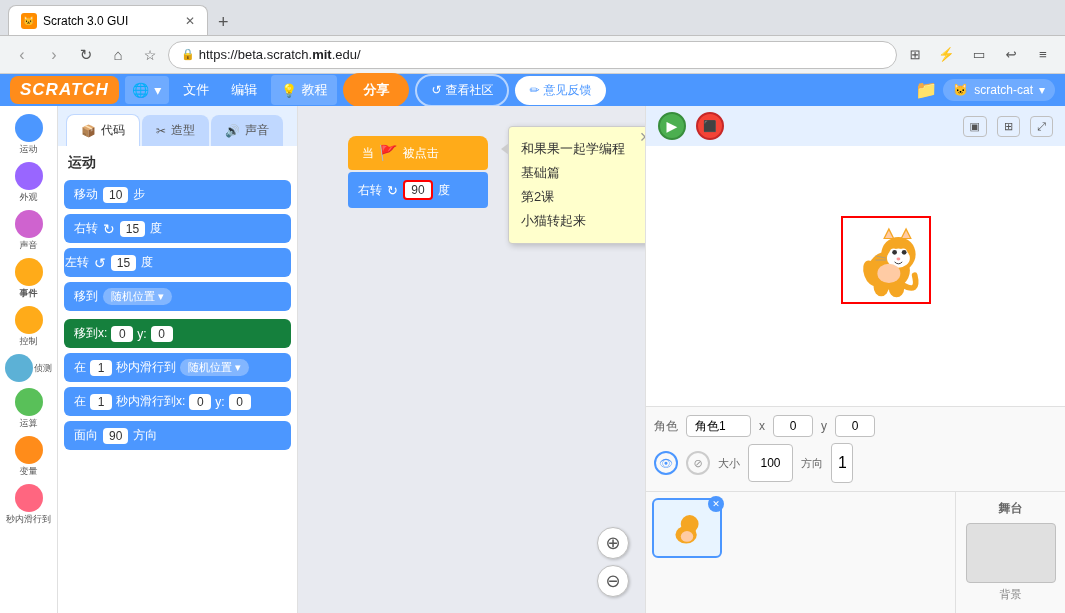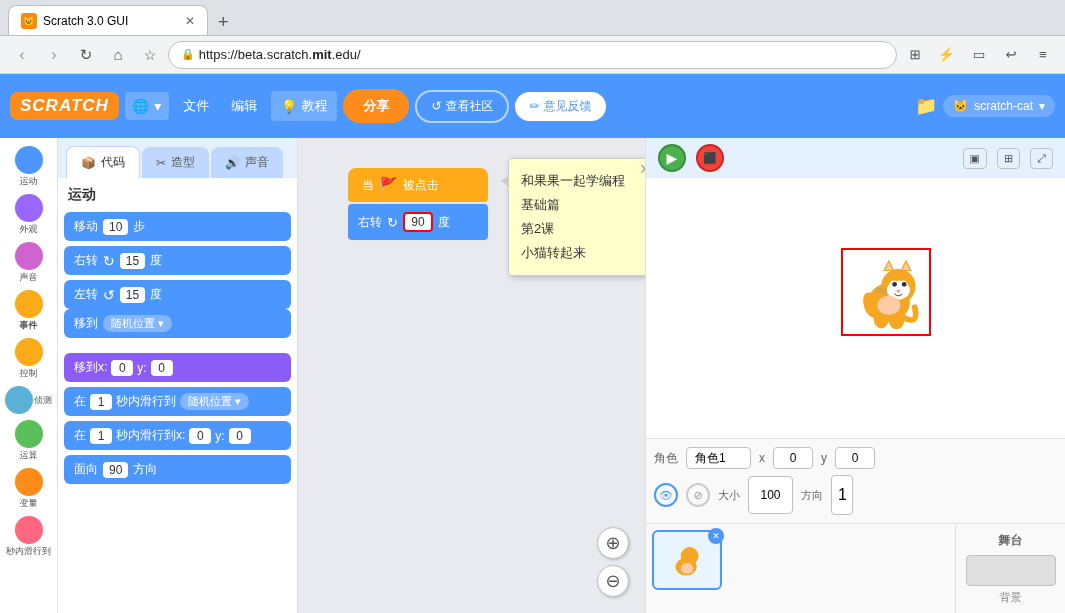--- a/index.html
+++ b/index.html
@@ -37,21 +37,21 @@
     <button style="width:28px;height:28px;border-radius:4px;border:none;background:transparent;cursor:pointer;color:#555;">⊞</button>
     <button style="width:28px;height:28px;border-radius:4px;border:none;background:transparent;cursor:pointer;color:#555;">⚡</button>
     <button style="width:28px;height:28px;border-radius:4px;border:none;background:transparent;cursor:pointer;color:#555;">▭</button>
     <button style="width:28px;height:28px;border-radius:4px;border:none;background:transparent;cursor:pointer;color:#555;">↩</button>
     <button style="width:28px;height:28px;border-radius:4px;border:none;background:transparent;cursor:pointer;color:#555;">≡</button>
   </div>
 </div>
 
 <div style="height:539px;display:flex;flex-direction:column;">
 
-  <div style="background:#4c97ff;height:64px;display:flex;align-items:center;padding:0 10px;gap:6px;">
+  <div style="background:#4c97ff;height:32px;display:flex;align-items:center;padding:0 10px;gap:6px;">
     <div style="background:#ff8c1a;border-radius:8px;padding:4px 10px;color:white;font-weight:900;font-size:17px;font-style:italic;letter-spacing:1px;">
       <span>SCRATCH</span>
     </div>
     <button style="background:rgba(255,255,255,0.2);border:none;border-radius:4px;padding:6px 8px;color:white;cursor:pointer;font-size:14px;">🌐 ▾</button>
     <button style="background:transparent;border:none;padding:6px 8px;color:white;cursor:pointer;font-size:13px;">文件</button>
     <button style="background:transparent;border:none;padding:6px 8px;color:white;cursor:pointer;font-size:13px;">编辑</button>
     <button style="background:rgba(255,255,255,0.2);border:none;border-radius:4px;padding:6px 10px;color:white;cursor:pointer;font-size:13px;display:flex;align-items:center;gap:4px;">
       <span>💡</span>
       <span>教程</span>
     </button>
@@ -140,33 +140,33 @@
           <span>步</span>
         </div>
 
         <div style="background:#4c97ff;border-radius:6px;padding:6px 10px;margin-bottom:5px;color:white;font-size:12px;display:flex;align-items:center;gap:5px;cursor:pointer;">
           <span>右转</span>
           <span style="font-size:14px;">↻</span>
           <span style="background:white;border-radius:4px;padding:1px 6px;color:#333;min-width:22px;text-align:center;">15</span>
           <span>度</span>
         </div>
 
-        <div style="background:#4c97ff;border-radius:6px;padding:6px 10px;color:white;font-size:12px;display:flex;align-items:center;gap:5px;cursor:pointer;">
+        <div style="background:#4c97ff;border-radius:6px;padding:6px 1px;margin-bottom:5px;color:white;font-size:12px;display:flex;align-items:center;gap:5px;cursor:pointer;">
           <span>左转</span>
           <span style="font-size:14px;">↺</span>
           <span style="background:white;border-radius:4px;padding:1px 6px;color:#333;min-width:22px;text-align:center;">15</span>
           <span>度</span>
         </div>
 
-        <div style="background:#4c97ff;border-radius:6px;padding:6px 10px;margin-bottom:15px;color:white;font-size:12px;display:flex;align-items:center;gap:5px;cursor:pointer;">
+        <div style="background:#4c97ff;border-radius:6px;padding:6px 10px;margin-bottom:8px;color:white;font-size:12px;display:flex;align-items:center;gap:5px;cursor:pointer;">
           <span>移到</span>
           <span style="background:rgba(255,255,255,0.3);border-radius:10px;padding:1px 8px;font-size:11px;">随机位置 ▾</span>
         </div>
 
-        <div style="background:#8b5cf6;border-radius:6px;padding:6px 10px;margin-bottom:5px;color:white;font-size:12px;display:flex;align-items:center;gap:4px;cursor:pointer;">
+        <div style="background:#15803d;border-radius:6px;padding:6px 10px;margin-bottom:5px;color:white;font-size:12px;display:flex;align-items:center;gap:4px;cursor:pointer;">
           <span>移到x:</span>
           <span style="background:white;border-radius:4px;padding:1px 6px;color:#333;min-width:22px;text-align:center;">0</span>
           <span>y:</span>
           <span style="background:white;border-radius:4px;padding:1px 6px;color:#333;min-width:22px;text-align:center;">0</span>
         </div>
 
         <div style="background:#4c97ff;border-radius:6px;padding:6px 10px;margin-bottom:5px;color:white;font-size:12px;display:flex;align-items:center;gap:4px;cursor:pointer;flex-wrap:wrap;">
           <span>在</span>
           <span style="background:white;border-radius:4px;padding:1px 6px;color:#333;min-width:22px;text-align:center;">1</span>
           <span>秒内滑行到</span>

